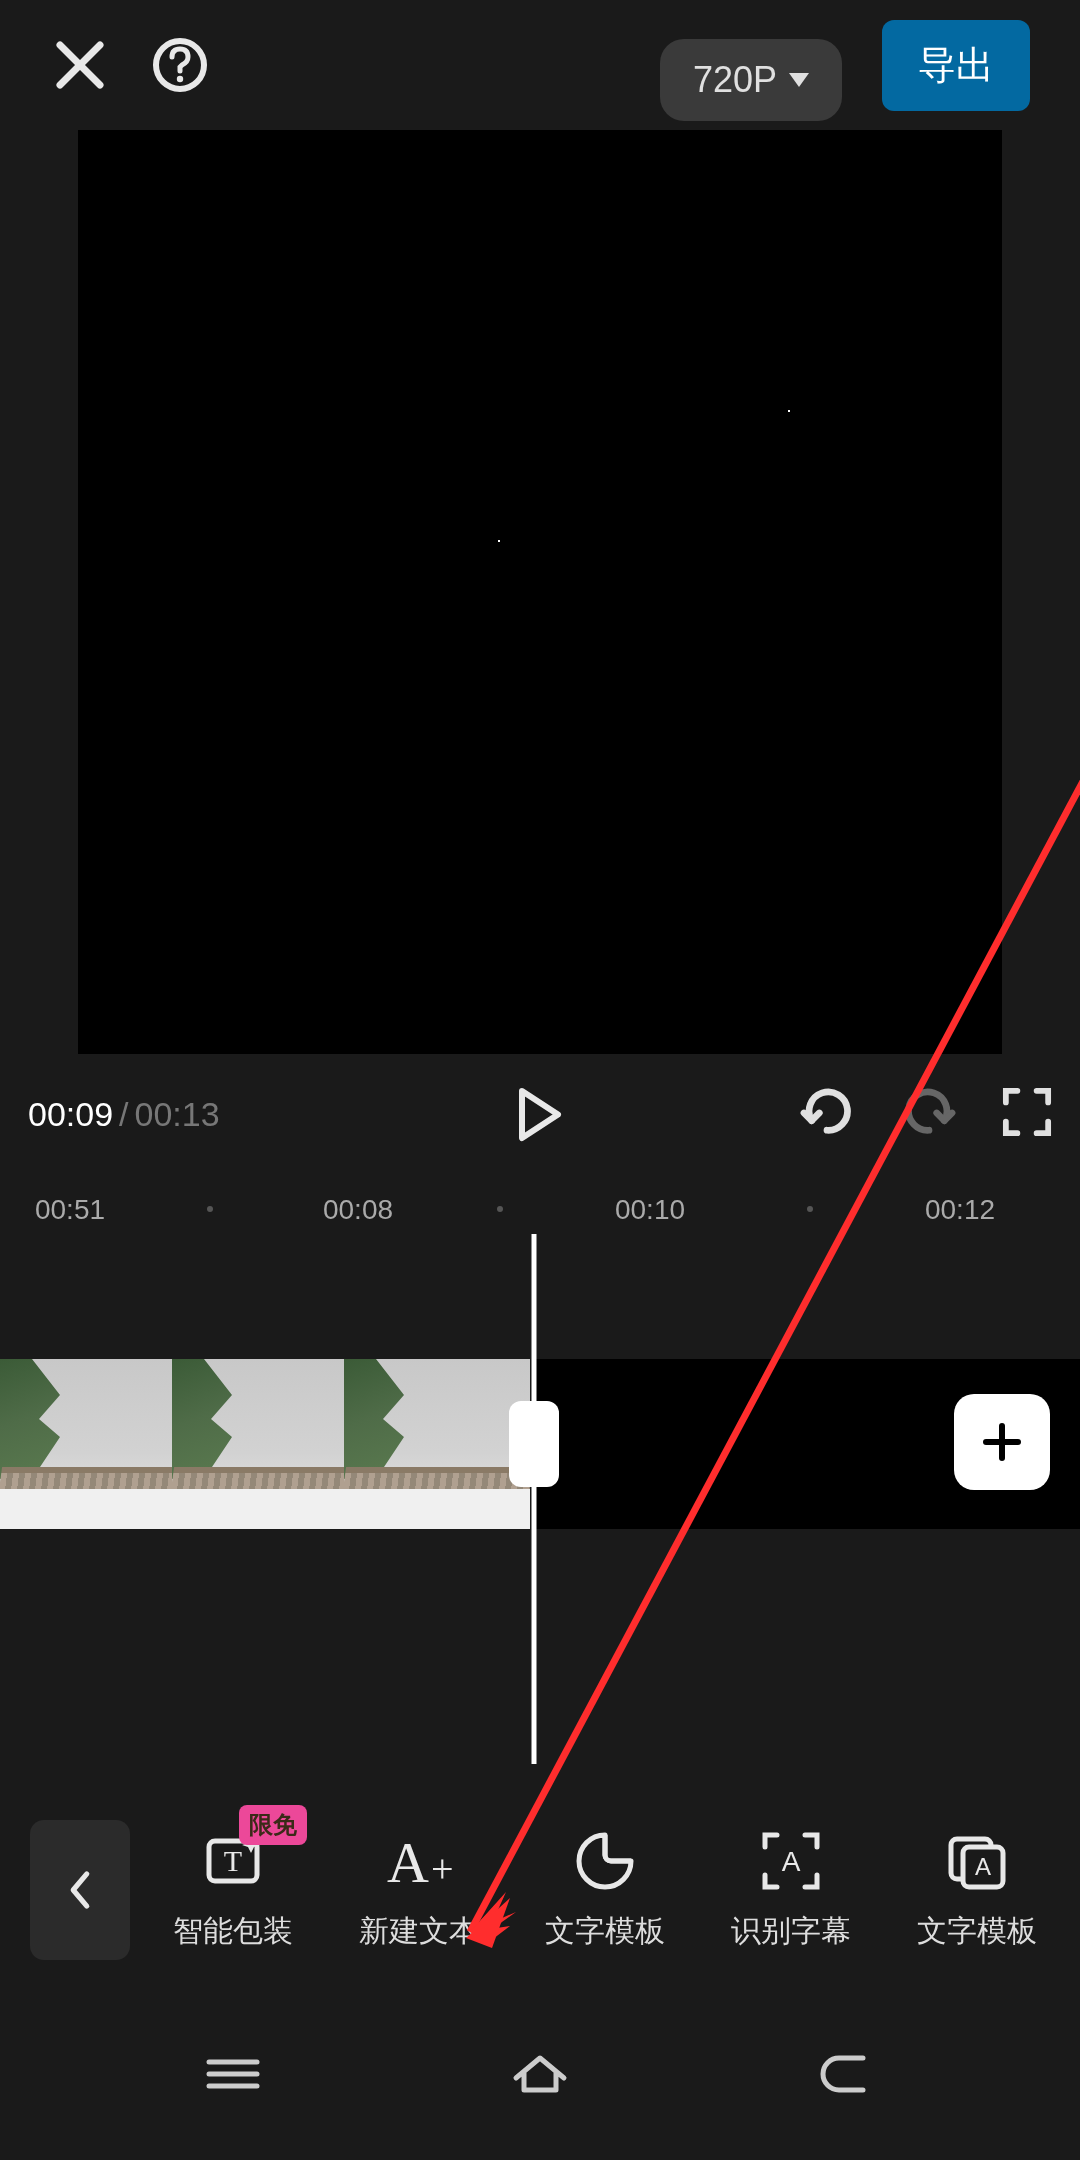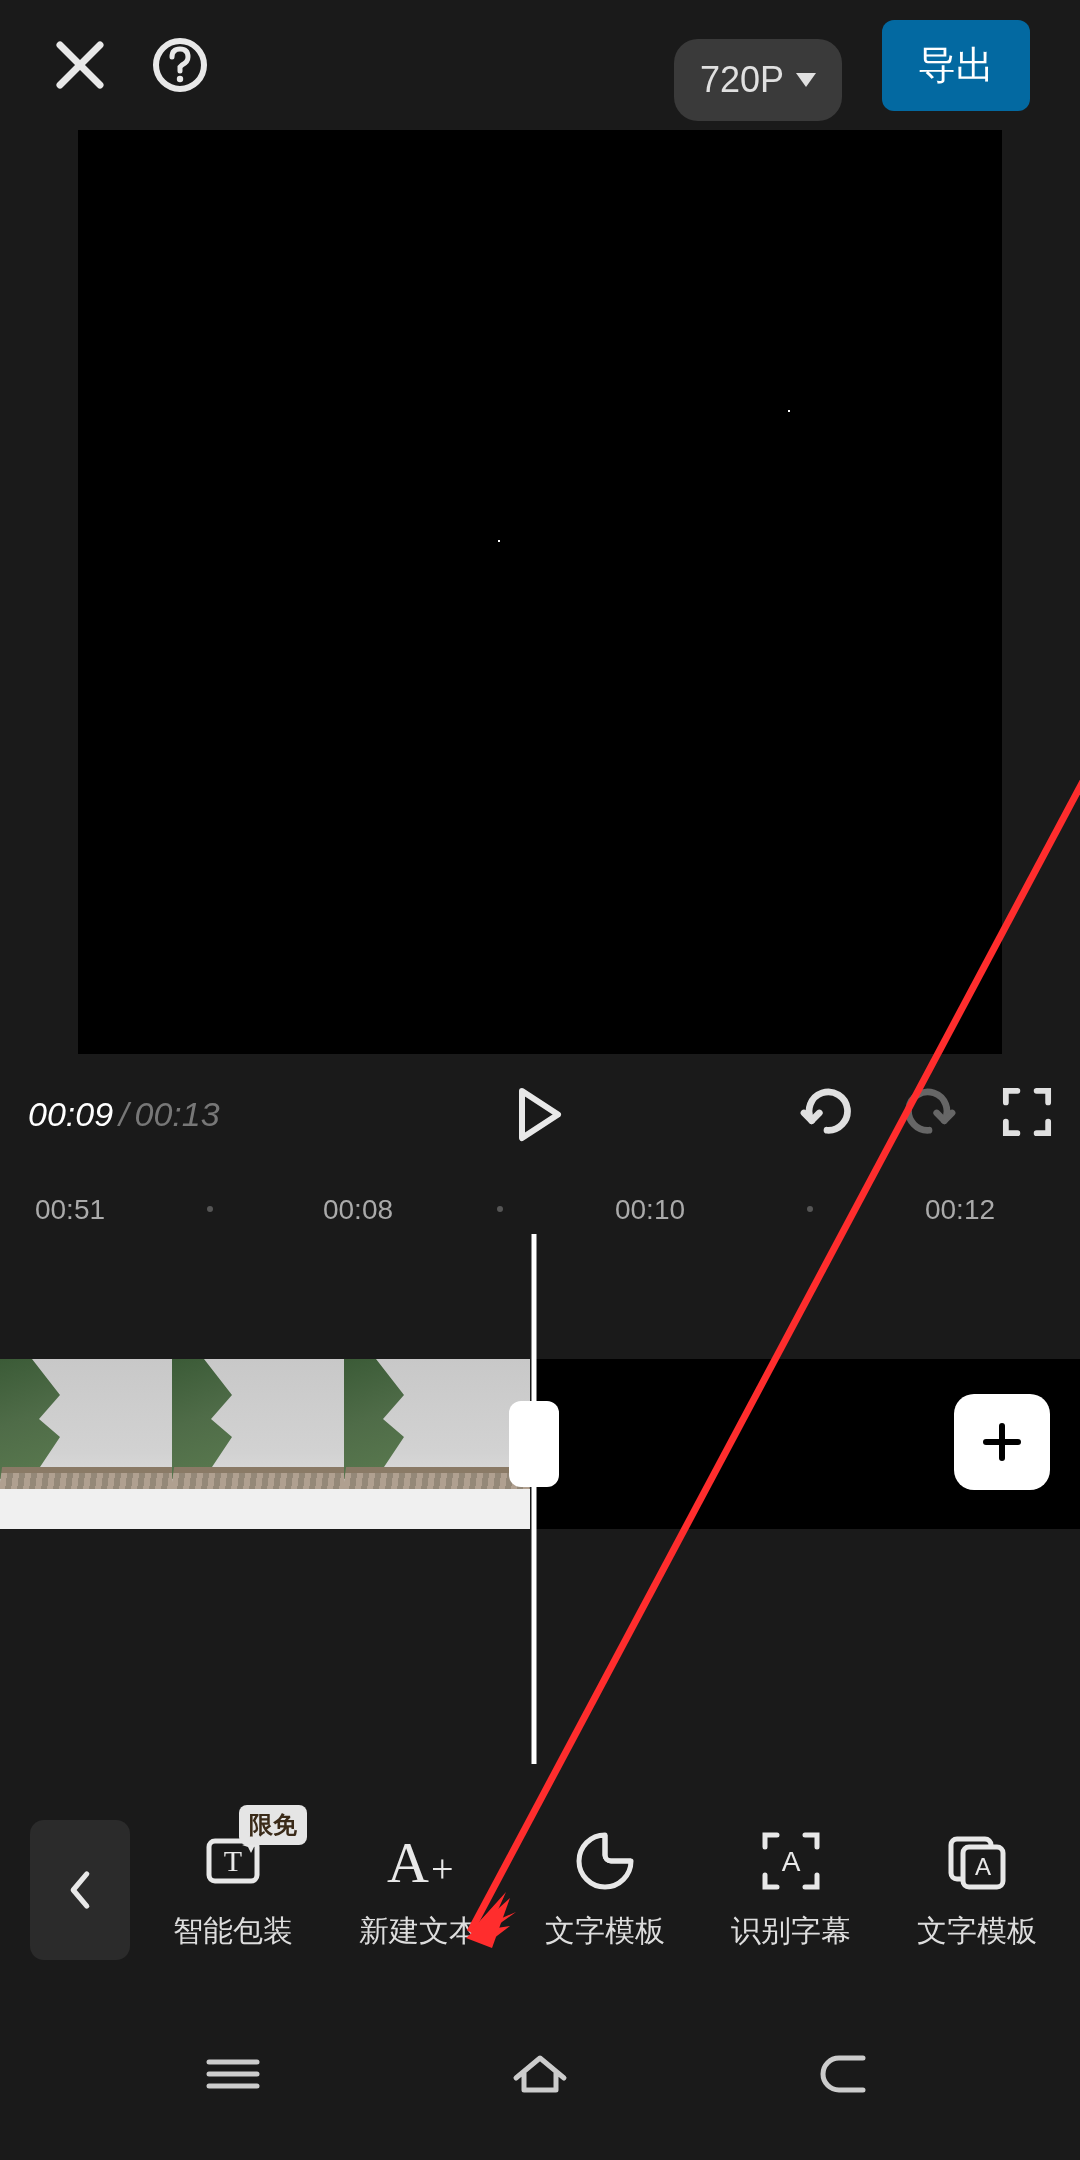--- a/index.html
+++ b/index.html
@@ -21,21 +21,21 @@
     gap: 40px;
   }
   .close-icon, .help-icon {
     width: 60px; height: 60px;
     display: flex; align-items: center; justify-content: center;
   }
   .spacer { flex: 1; }
   .resolution-btn {
     background: #3a3a3a;
     border-radius: 24px;
-    padding: 20px 26px;
+    padding: 20px 33px;
     display: flex;
     align-items: center;
     gap: 12px;
     font-size: 36px;
     color: #e0e0e0;
     font-weight: 500;
     margin-top: 29px;
   }
   .resolution-btn .tri {
     width: 0; height: 0;
@@ -63,21 +63,21 @@
     position: absolute;
     width: 2px; height: 2px; background: #fff;
   }
   
   .transport {
     height: 120px;
     display: flex;
     align-items: center;
     padding: 0 28px;
   }
-  .time { font-size: 34px; color: #ccc; font-style: italic; }
+  .time { font-size: 34px; color: #ccc; }
   .time .cur { color: #fff; }
   .time .sep { color: #777; margin: 0 6px; }
   .time .tot { color: #777; }
   .play-btn {
     position: absolute;
     left: 50%;
     transform: translateX(-50%);
     width: 48px; height: 55px;
   }
   .transport-right {
@@ -239,21 +239,21 @@
     text-align: center;
   }
   .tool svg, .tool .ico {
     width: 64px;
     height: 64px;
   }
   .badge {
     position: absolute;
     top: -24px;
     right: 16px;
-    background: #e5e5e5;
+    background: #ec4899;
     color: #3a2a18;
     font-size: 24px;
     padding: 4px 10px;
     border-radius: 8px;
     font-weight: 600;
   }
   .tool .aplus {
     font-family: Georgia, 'Times New Roman', serif;
     font-size: 58px;
     font-weight: 500;

